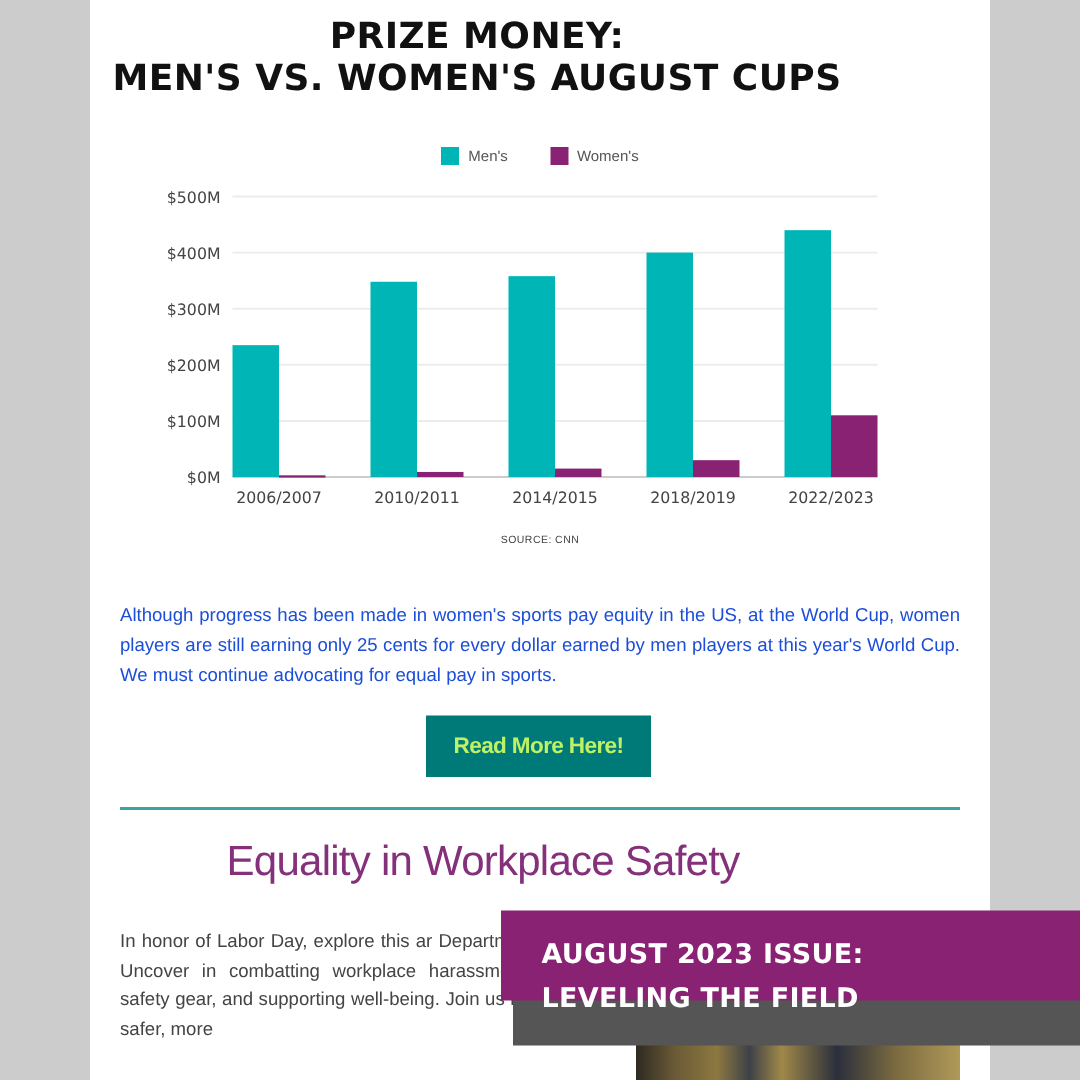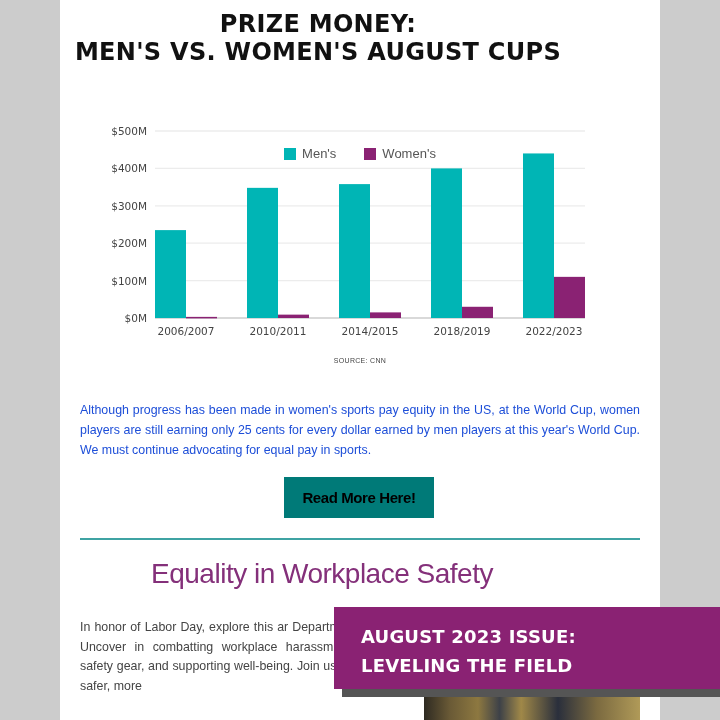--- a/index.html
+++ b/index.html
@@ -1,31 +1,31 @@
 <!DOCTYPE html>
 <html><head>
 <meta charset="utf-8">
 <style>
   html, body { margin:0; padding:0; }
   body { width:720px; height:720px; background:#cccccc; position:relative; overflow:hidden; font-family:"Liberation Sans", sans-serif; }
   .panel { position:absolute; left:60px; top:0; width:600px; height:720px; background:#ffffff; }
   .title { position:absolute; left:0; top:10px; width:516px; text-align:center; font-family:"DejaVu Sans", sans-serif; font-weight:bold; font-size:24px; line-height:28px; color:#111; letter-spacing:0.3px; }
-  .legend { position:absolute; left:0; top:98px; width:600px; display:flex; justify-content:center; gap:28px; font-size:13px; color:#555;margin-top:48px; }
+  .legend { position:absolute; left:0; top:98px; width:600px; display:flex; justify-content:center; gap:28px; font-size:10px; color:#555; }
   .legend-item { display:flex; align-items:center; gap:6px; }
   .swatch { width:12px; height:12px; display:inline-block; }
   .chart { position:absolute; left:0; top:118px; width:600px; height:230px; }
   .source { position:absolute; left:0; top:357px; width:600px; text-align:center; font-size:7px; color:#444; letter-spacing:0.3px; }
   .para { position:absolute; left:20px; top:400px; width:560px; font-size:12.4px; line-height:20px; color:#1d4ed8; text-align:justify; }
-  .btn { position:absolute; left:224px; top:477px; width:150px; height:41px; background:#007a78; color:#000000; font-weight:bold; font-size:15px; line-height:41px; text-align:center; letter-spacing:-0.4px; cursor:pointer; }
+  .btn { position:absolute; left:224px; top:477px; width:150px; height:41px; background:#007a78; color:#bef264; font-weight:bold; font-size:15px; line-height:41px; text-align:center; letter-spacing:-0.4px; cursor:pointer; }
   .divider { position:absolute; left:20px; top:538px; width:560px; height:2px; background:#3fa3a3; }
   .h2 { position:absolute; left:0; top:558px; width:524px; text-align:center; font-size:28px; color:#84307a; letter-spacing:-0.5px; }
   .para2 { position:absolute; left:20px; top:618px; width:330px; font-size:12.4px; line-height:19.5px; color:#444; text-align:justify; }
   .photo { position:absolute; left:364px; top:690px; width:216px; height:30px; background:linear-gradient(90deg,#2e2a22 0%,#6a5a36 12%,#8d7840 25%,#3d4148 35%,#a08848 45%,#2a2f3c 62%,#7b6a40 80%,#b09a58 100%); }
   .banner-shadow { position:absolute; left:342px; top:615px; width:378px; height:82px; background:#555555; }
-  .banner { position:absolute; left:334px; top:607px; width:386px; height:82px; background:#8a2273; color:#fff; }
+  .banner { position:absolute; left:334px; top:607px; width:386px; height:60px; background:#8a2273; color:#fff; }
   .banner-text { position:absolute; left:27px; top:15px; font-family:"DejaVu Sans", sans-serif; font-weight:bold; font-size:18px; line-height:29px; letter-spacing:0.2px; }
   .banner-text div { white-space:nowrap; }
 </style>
 </head>
 <body>
 
 <div class="panel">
   <div class="title">
     <div>PRIZE MONEY:</div>
     <div>MEN'S VS. WOMEN'S AUGUST CUPS</div>

